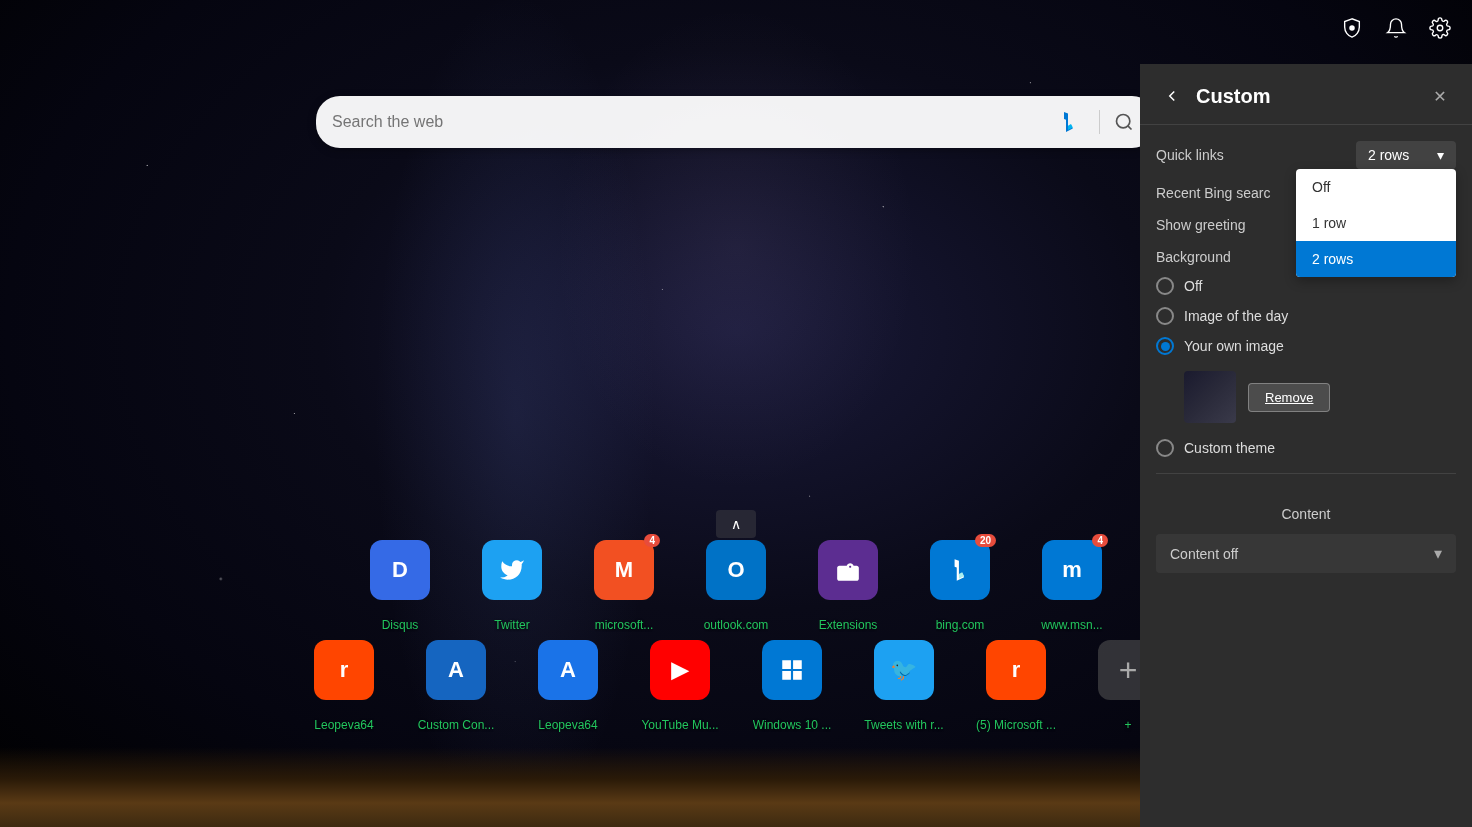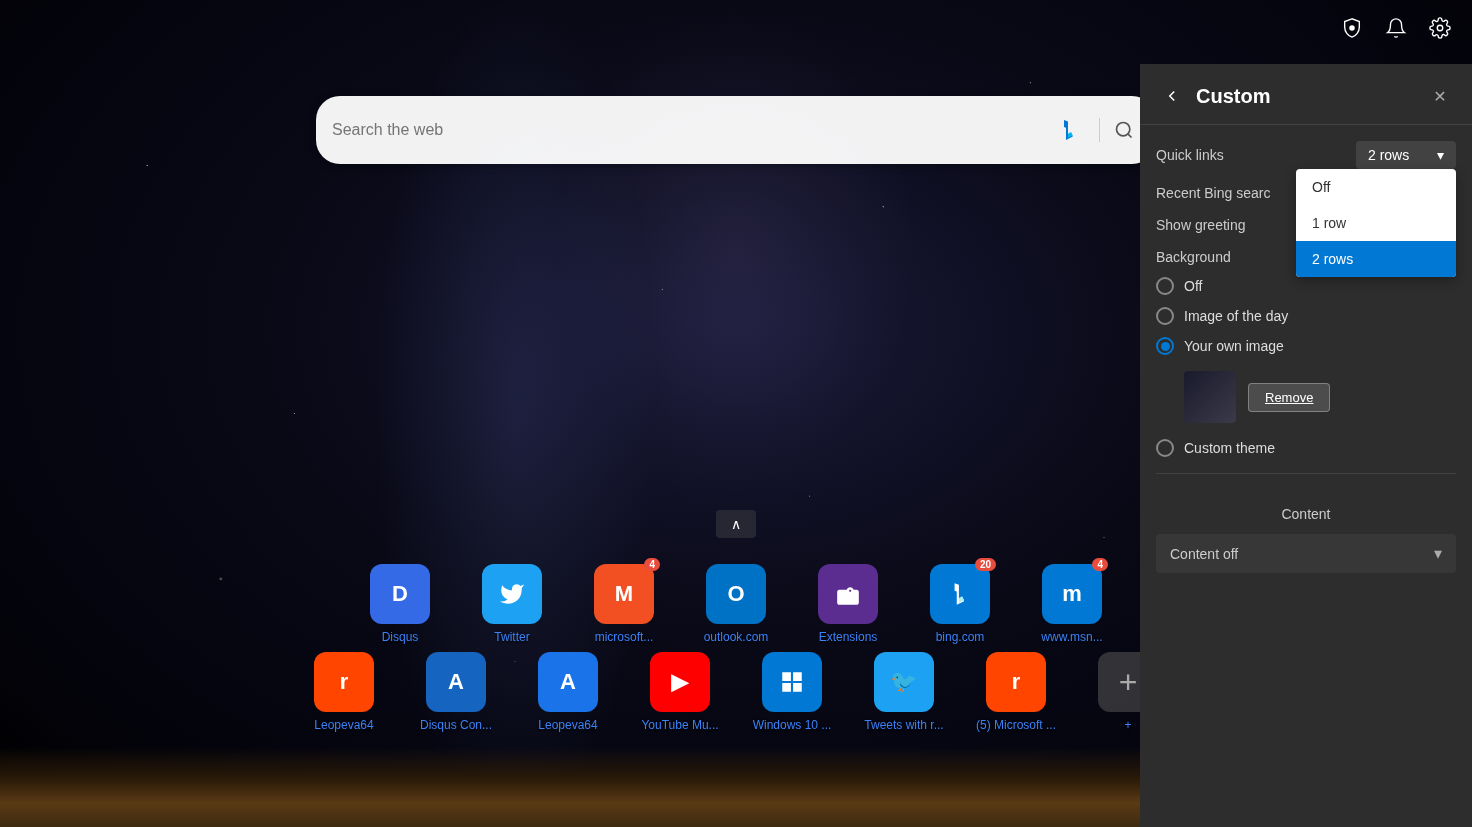--- a/index.html
+++ b/index.html
@@ -91,21 +91,21 @@
       width: 840px;
       z-index: 10;
     }
 
     .search-bar {
       display: flex;
       align-items: center;
       background: rgba(255,255,255,0.95);
       border-radius: 24px;
       padding: 0 16px;
-      height: 68px;
+      height: 52px;
       box-shadow: 0 2px 8px rgba(0,0,0,0.3);
     }
 
     .search-input {
       flex: 1;
       border: none;
       outline: none;
       background: transparent;
       font-size: 16px;
       color: #333;
@@ -188,28 +188,29 @@
       width: 60px;
       height: 60px;
       border-radius: 12px;
       display: flex;
       align-items: center;
       justify-content: center;
       font-size: 28px;
     }
 
     .link-label {
-      color: #3b82f6;
+      color: #22c55e;
       font-size: 12px;
       text-align: center;
       text-shadow: 0 1px 3px rgba(0,0,0,0.8);
       white-space: nowrap;
       overflow: hidden;
       text-overflow: ellipsis;
       max-width: 90px;
+      margin-top: 12px;
     }
 
     
     .panel {
       position: absolute;
       top: 64px;
       right: 0;
       width: 332px;
       height: 763px;
       background: #2d2d2d;
@@ -575,21 +576,21 @@
       <div class="link-item">
         <div class="link-icon-wrap">
           <div class="link-icon icon-leopeva-r" style="color: white; font-weight: bold; font-size: 22px;">r</div>
         </div>
         <div class="link-label">Leopeva64</div>
       </div>
       <div class="link-item">
         <div class="link-icon-wrap">
           <div class="link-icon icon-window" style="color: white; font-weight: bold; font-size: 22px;">A</div>
         </div>
-        <div class="link-label">Disqus Con...</div>
+        <div class="link-label">Custom Con...</div>
       </div>
       <div class="link-item">
         <div class="link-icon-wrap">
           <div class="link-icon icon-leopeva-a" style="color: white; font-weight: bold; font-size: 22px;">A</div>
         </div>
         <div class="link-label">Leopeva64</div>
       </div>
       <div class="link-item">
         <div class="link-icon-wrap">
           <div class="link-icon icon-youtube" style="color: white; font-weight: bold; font-size: 22px;">▶</div>

